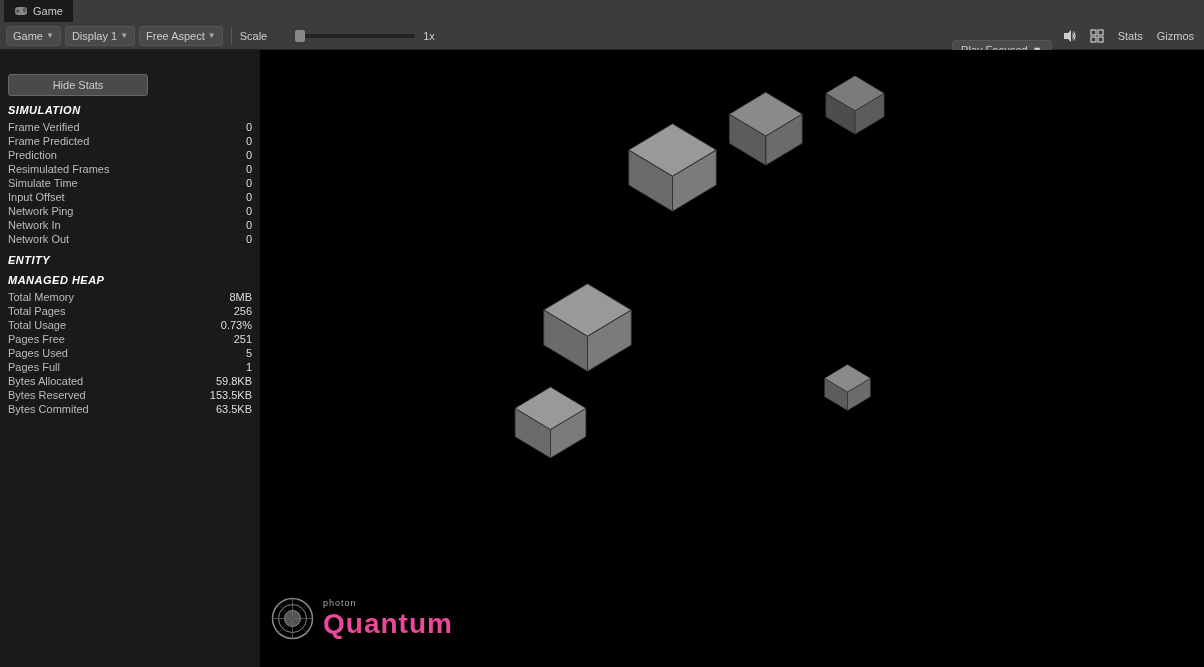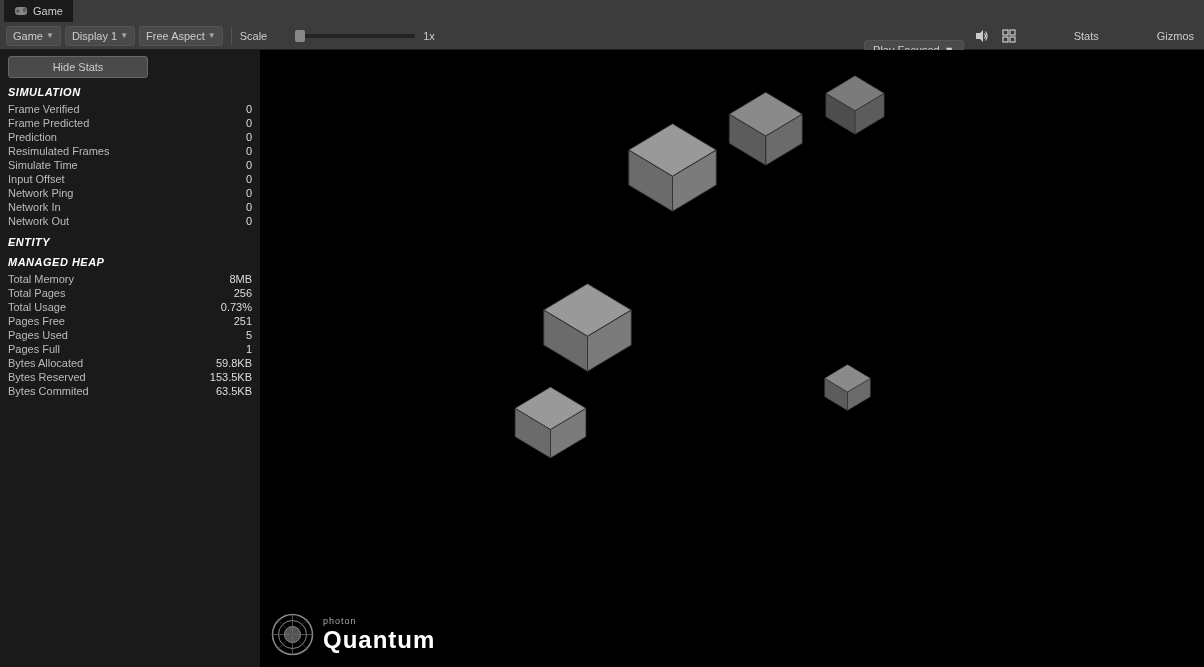--- a/index.html
+++ b/index.html
@@ -133,38 +133,37 @@
       width: 22px;
       height: 20px;
     }
     .text-btn {
       background: none;
       border: none;
       color: #ccc;
       font-size: 11px;
       cursor: pointer;
       padding: 2px 4px;
-      margin-left: 44px;
     }
 
     
     .main-content {
       display: flex;
       width: 100%;
       height: calc(667px - 22px - 28px);
       background: #1a1a1a;
       position: relative;
     }
 
     
     .stats-panel {
       width: 260px;
       min-width: 260px;
       background: #1a1a1a;
-      padding: 6px 8px;
+      padding: 24px 8px;
       overflow-y: auto;
       z-index: 10;
     }
 
     .hide-stats-btn {
       display: block;
       width: 140px;
       background: #4a4a4a;
       border: 1px solid #666;
       border-radius: 3px;
@@ -200,44 +199,44 @@
     .game-viewport {
       flex: 1;
       background: #000;
       position: relative;
       overflow: hidden;
     }
 
     
     .photon-logo {
       position: absolute;
-      bottom: 10px;
+      bottom: 26px;
       left: 10px;
       display: flex;
       align-items: center;
       gap: 8px;
       z-index: 5;
     }
     .photon-logo-icon {
       width: 45px;
       height: 45px;
     }
     .photon-logo-text {
       display: flex;
       flex-direction: column;
     }
     .photon-sub {
       font-size: 9px;
       color: #aaa;
       letter-spacing: 1px;
     }
     .quantum-text {
-      font-size: 24px;
+      font-size: 28px;
       font-weight: bold;
-      color: #ffffff;
+      color: #ec4899;
       letter-spacing: 1px;
     }
   </style>
 </head>
 <body>
 
 <div class="tab-bar">
   <div class="tab-item">
     <span class="tab-icon controller-icon">
       <svg viewBox="0 0 14 14" fill="#aaa" xmlns="http://www.w3.org/2000/svg">

